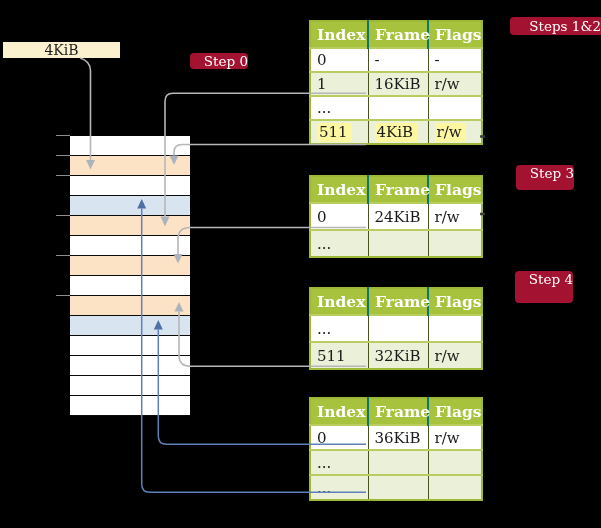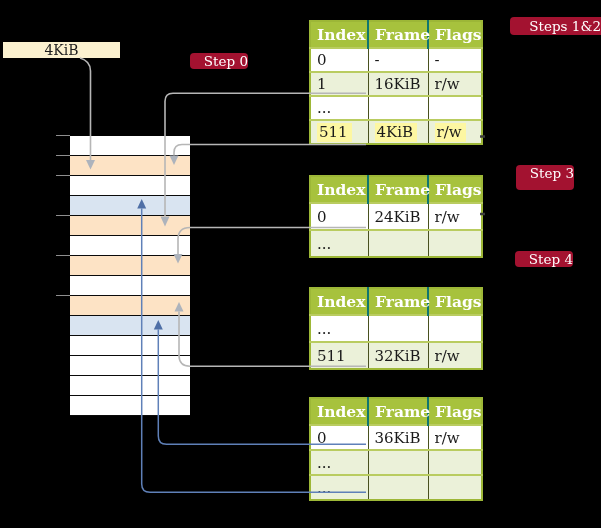--- a/index.html
+++ b/index.html
@@ -9,21 +9,21 @@
   
   .kib-box{position:absolute;left:3px;top:42px;width:117px;height:16px;background:#fbf1cf;
            color:#1c1c1c;font-size:14px;line-height:16px;text-align:center;}
 
   
   .badge{position:absolute;background:#a31230;color:#fff;font-size:13.5px;text-align:right;
          border-radius:4px;}
   .badge.b0{left:190px;top:53px;width:58px;height:16px;line-height:16px;}
   .badge.b12{left:510px;top:17px;width:91px;height:18px;line-height:18px;border-radius:4px 0 0 4px;}
   .badge.b3{left:516px;top:156px;width:58px;height:25px;line-height:17px;margin-top:9px;}
-  .badge.b4{left:515px;top:251px;width:58px;height:16px;line-height:17px;}
+  .badge.b4{left:515px;top:271px;width:58px;height:32px;line-height:17px;}
 
   
   .stack{position:absolute;left:70px;top:136px;width:120px;height:280px;}
   [data-name="memory-row"]{height:20px;box-sizing:border-box;border-bottom:1px solid #0a0a0a;}
   .free{background:#ffffff;}
   .pagetable{background:#fde3c5;}
   .page{background:#d9e4f1;}
 
   [data-name="frame-boundary-tick"]{position:absolute;left:56px;width:14px;height:1px;background:#8f8f8f;}
 

